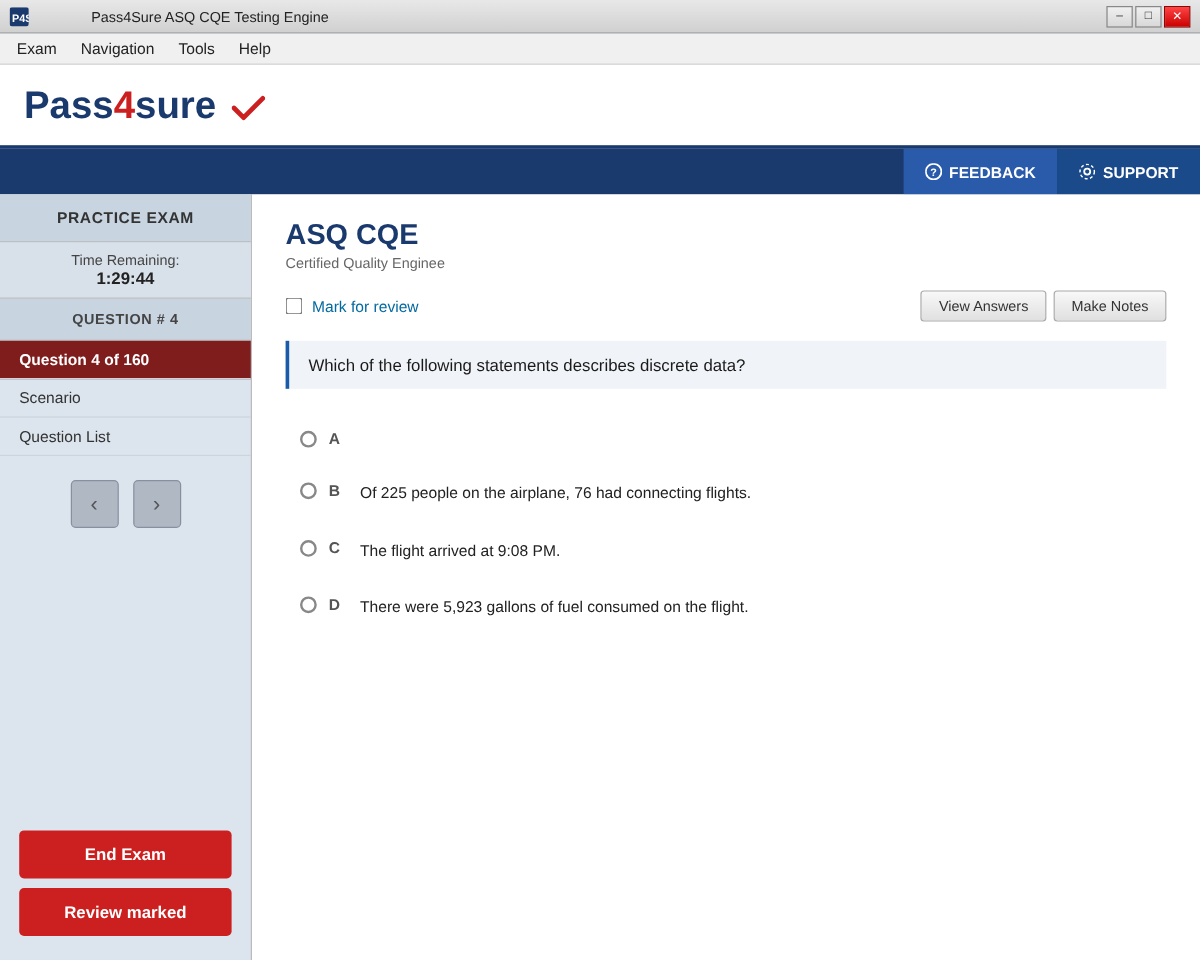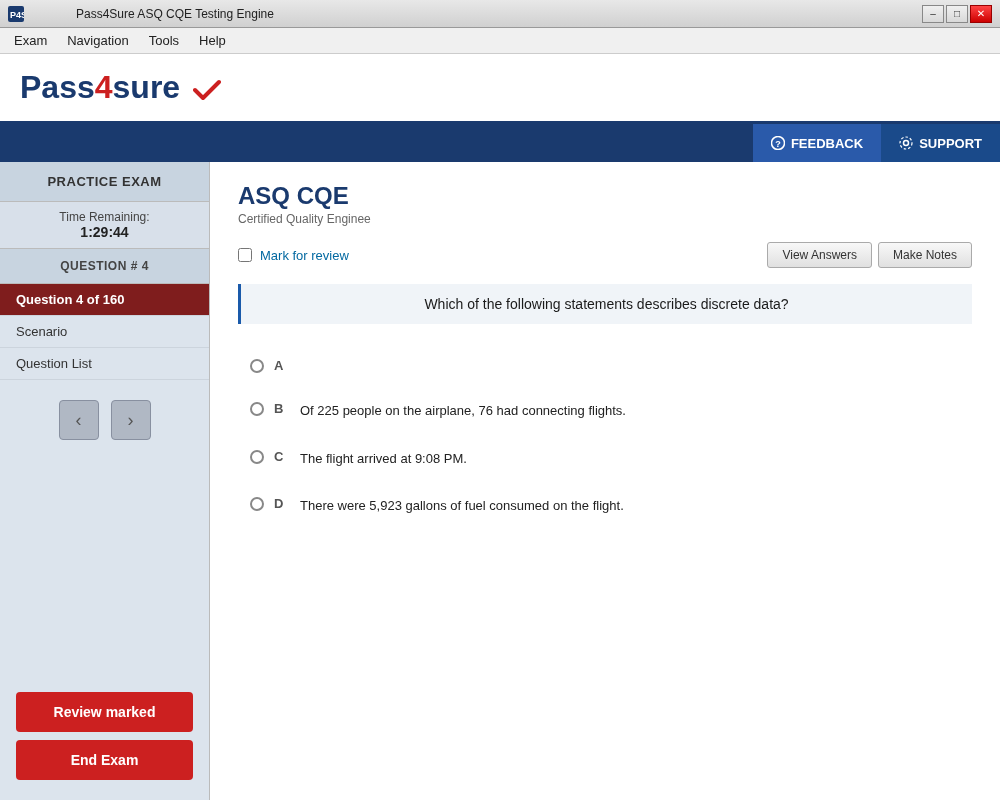--- a/index.html
+++ b/index.html
@@ -219,21 +219,20 @@
       cursor: pointer;
     }
 
     #question-text {
       font-size: 14px;
       color: #1a1a1a;
       margin-bottom: 24px;
       padding: 12px 16px;
       background: #f0f4f8;
       border-left: 3px solid #1a5aaa;
-      text-align: center;
     }
 
     .answer-option {
       display: flex;
       align-items: flex-start;
       padding: 10px 12px;
       margin-bottom: 8px;
       cursor: pointer;
       border-radius: 3px;
     }
@@ -334,22 +333,22 @@
     <div id="nav-arrows">
       <div class="nav-arrow-btn">
         <span>‹</span>
       </div>
       <div class="nav-arrow-btn">
         <span>›</span>
       </div>
     </div>
 
     <div id="sidebar-bottom">
+      <button class="sidebar-action-btn">End Exam</button>
       <button class="sidebar-action-btn">Review marked</button>
-      <button class="sidebar-action-btn">End Exam</button>
     </div>
   </div>
 
   <div id="content-area">
     <div id="exam-title">ASQ CQE</div>
     <div id="exam-subtitle">Certified Quality Enginee</div>
 
     <div id="mark-review-row">
       <div id="mark-review-left">
         <input type="checkbox" id="mark-review-checkbox" class="mark-review-checkbox" style="">

